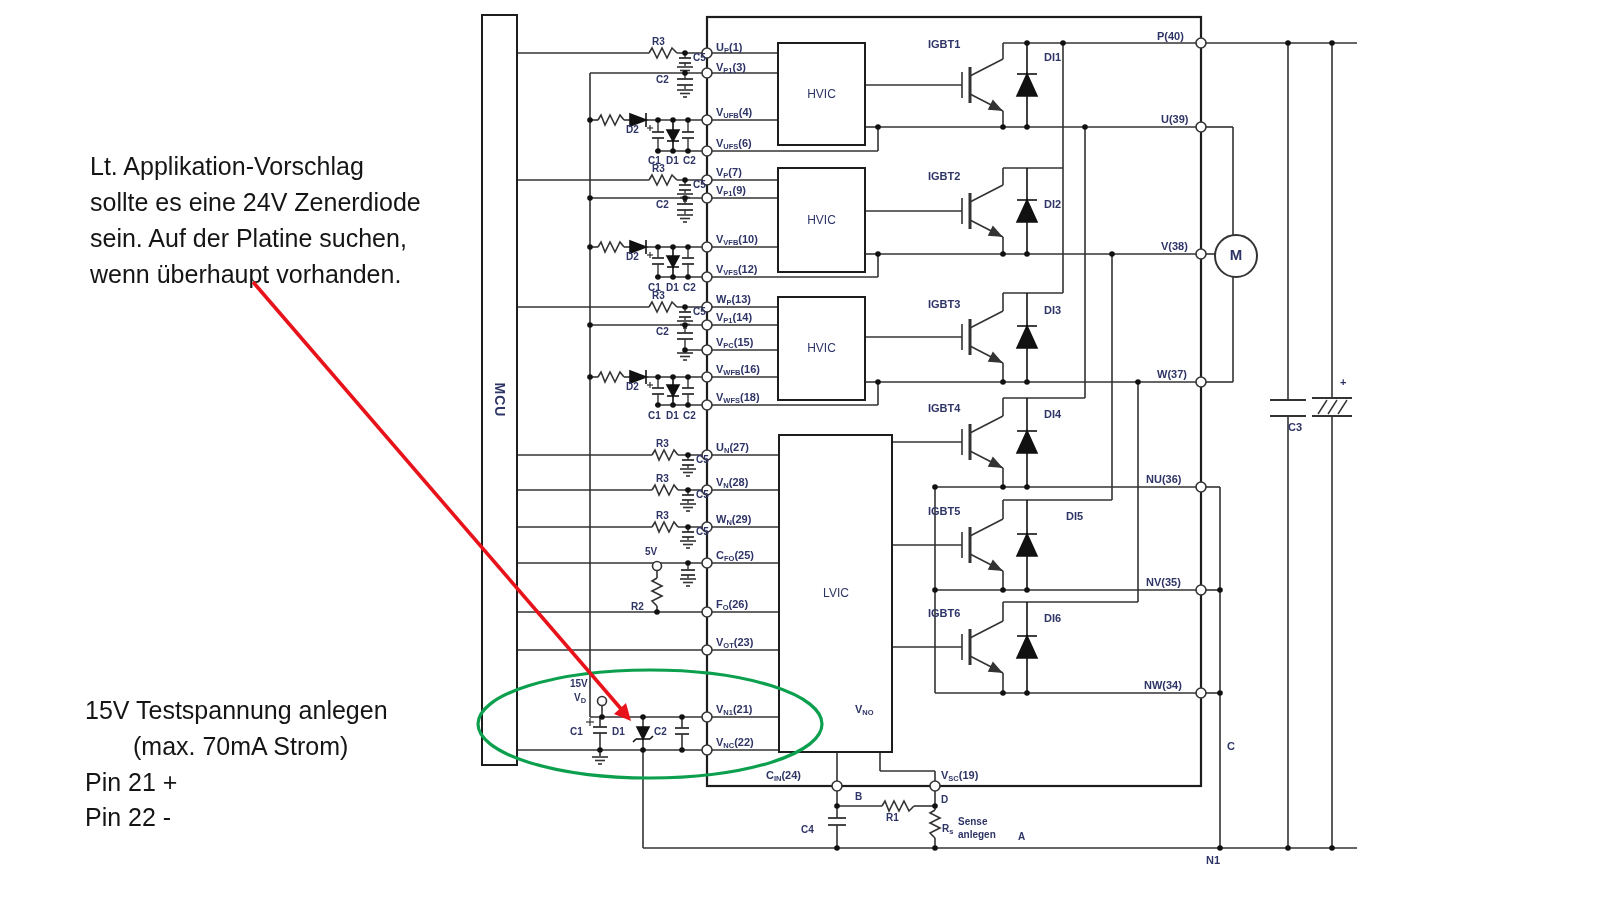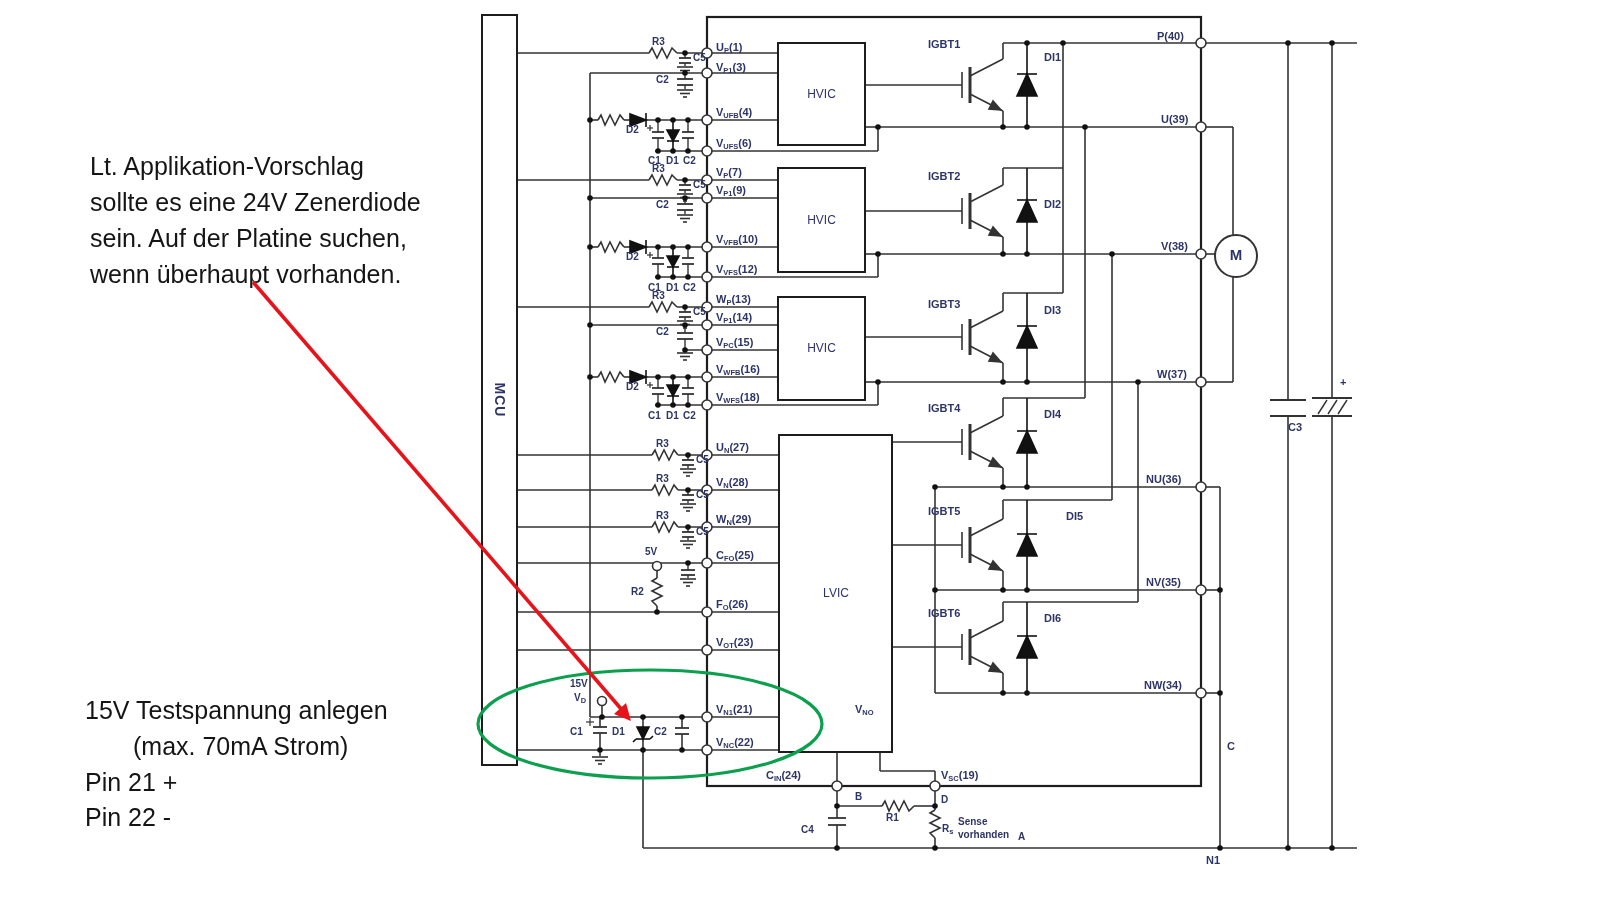--- a/index.html
+++ b/index.html
@@ -641,34 +641,34 @@
 <span class="lbl sm" style="left:648px;top:155px;">C1</span>
 <span class="lbl sm" style="left:666px;top:155px;">D1</span>
 <span class="lbl sm" style="left:683px;top:155px;">C2</span>
 <span class="lbl sm" style="left:648px;top:282px;">C1</span>
 <span class="lbl sm" style="left:666px;top:282px;">D1</span>
 <span class="lbl sm" style="left:683px;top:282px;">C2</span>
 <span class="lbl sm" style="left:648px;top:410px;">C1</span>
 <span class="lbl sm" style="left:666px;top:410px;">D1</span>
 <span class="lbl sm" style="left:683px;top:410px;">C2</span>
 <span class="lbl sm" style="left:645px;top:546px;">5V</span>
-<span class="lbl sm" style="left:631px;top:586px;">R2</span>
+<span class="lbl sm" style="left:631px;top:601px;">R2</span>
 <span class="lbl sm" style="left:570px;top:678px;">15V</span>
 <span class="lbl sm" style="left:574px;top:692px;"><i>V</i><sub>D</sub></span>
 <span class="lbl sm" style="left:570px;top:726px;">C1</span>
 <span class="lbl sm" style="left:612px;top:726px;">D1</span>
 <span class="lbl sm" style="left:654px;top:726px;">C2</span>
 <span class="lbl sm" style="left:801px;top:824px;">C4</span>
 <span class="lbl sm" style="left:886px;top:812px;">R1</span>
 <span class="lbl sm" style="left:855px;top:791px;">B</span>
 <span class="lbl sm" style="left:941px;top:794px;">D</span>
 <span class="lbl sm" style="left:1018px;top:831px;">A</span>
 <span class="lbl sm" style="left:942px;top:823px;"><i>R</i><sub>s</sub></span>
 <span class="lbl sm" style="left:958px;top:816px;">Sense</span>
-<span class="lbl sm" style="left:958px;top:829px;">vorhanden</span>
+<span class="lbl sm" style="left:958px;top:829px;">anlegen</span>
 <span class="lbl" style="left:1206px;top:854px;">N1</span>
 <span class="lbl" style="left:1227px;top:740px;">C</span>
 <span class="lbl" style="left:1288px;top:421px;">C3</span>
 <span class="lbl" style="left:1340px;top:376px;">+</span>
 <div class="motor-m">M</div>
 
 <div class="note" style="left:90px;top:148px;">Lt. Applikation-Vorschlag</div>
 <div class="note" style="left:90px;top:184px;">sollte es eine 24V Zenerdiode</div>
 <div class="note" style="left:90px;top:256px;">wenn überhaupt vorhanden.</div>
 <div class="note" style="left:90px;top:220px;">sein. Auf der Platine suchen,</div>

